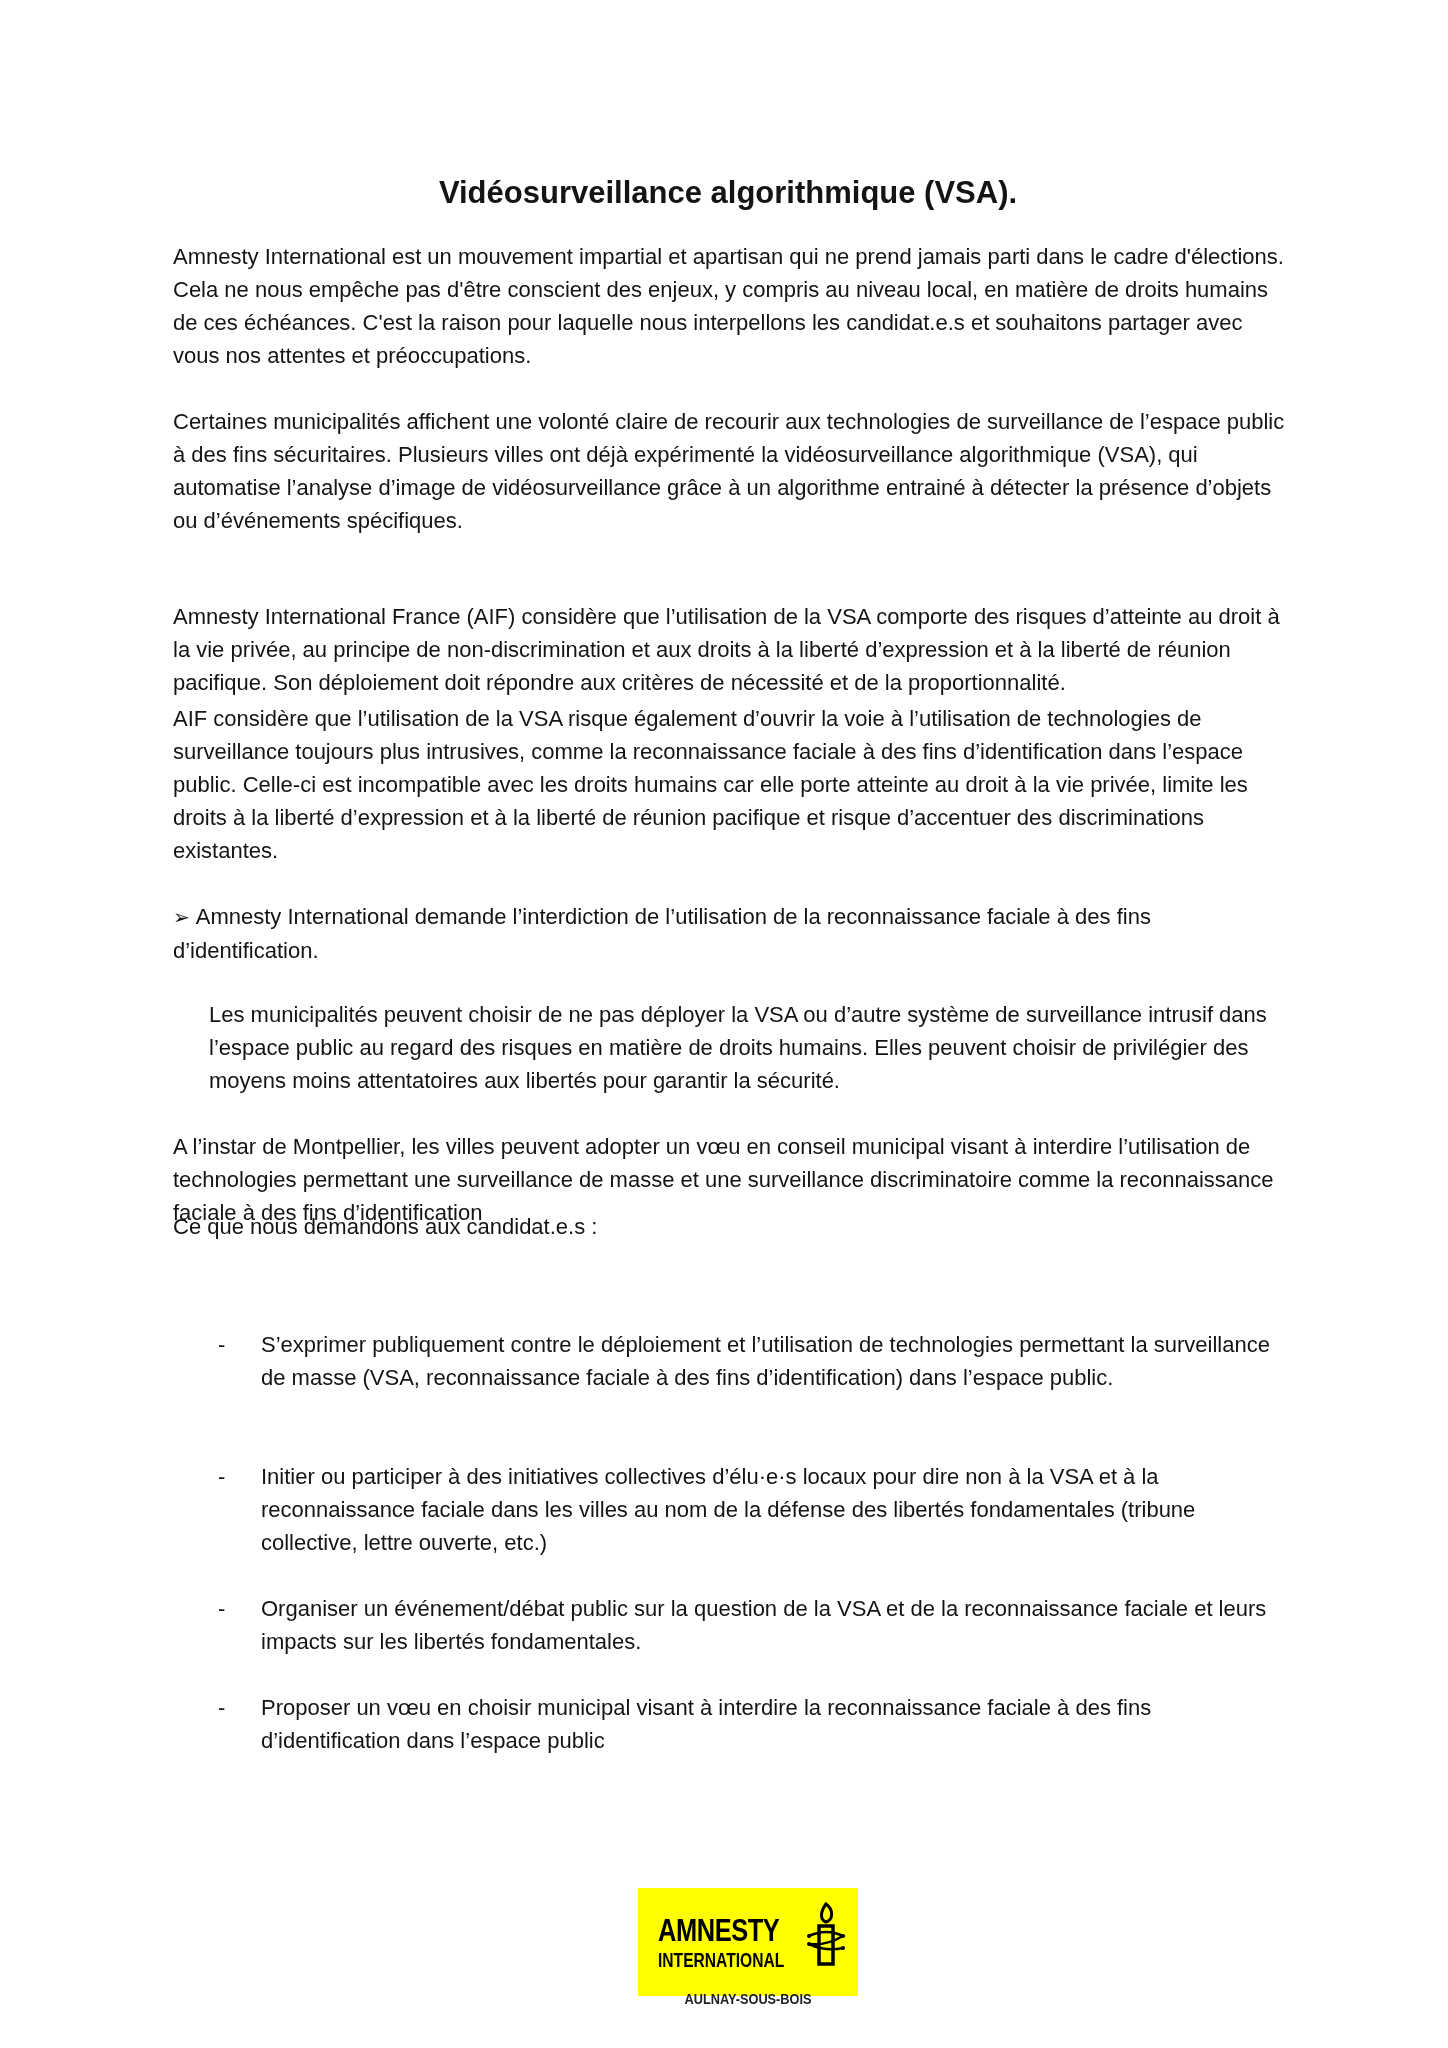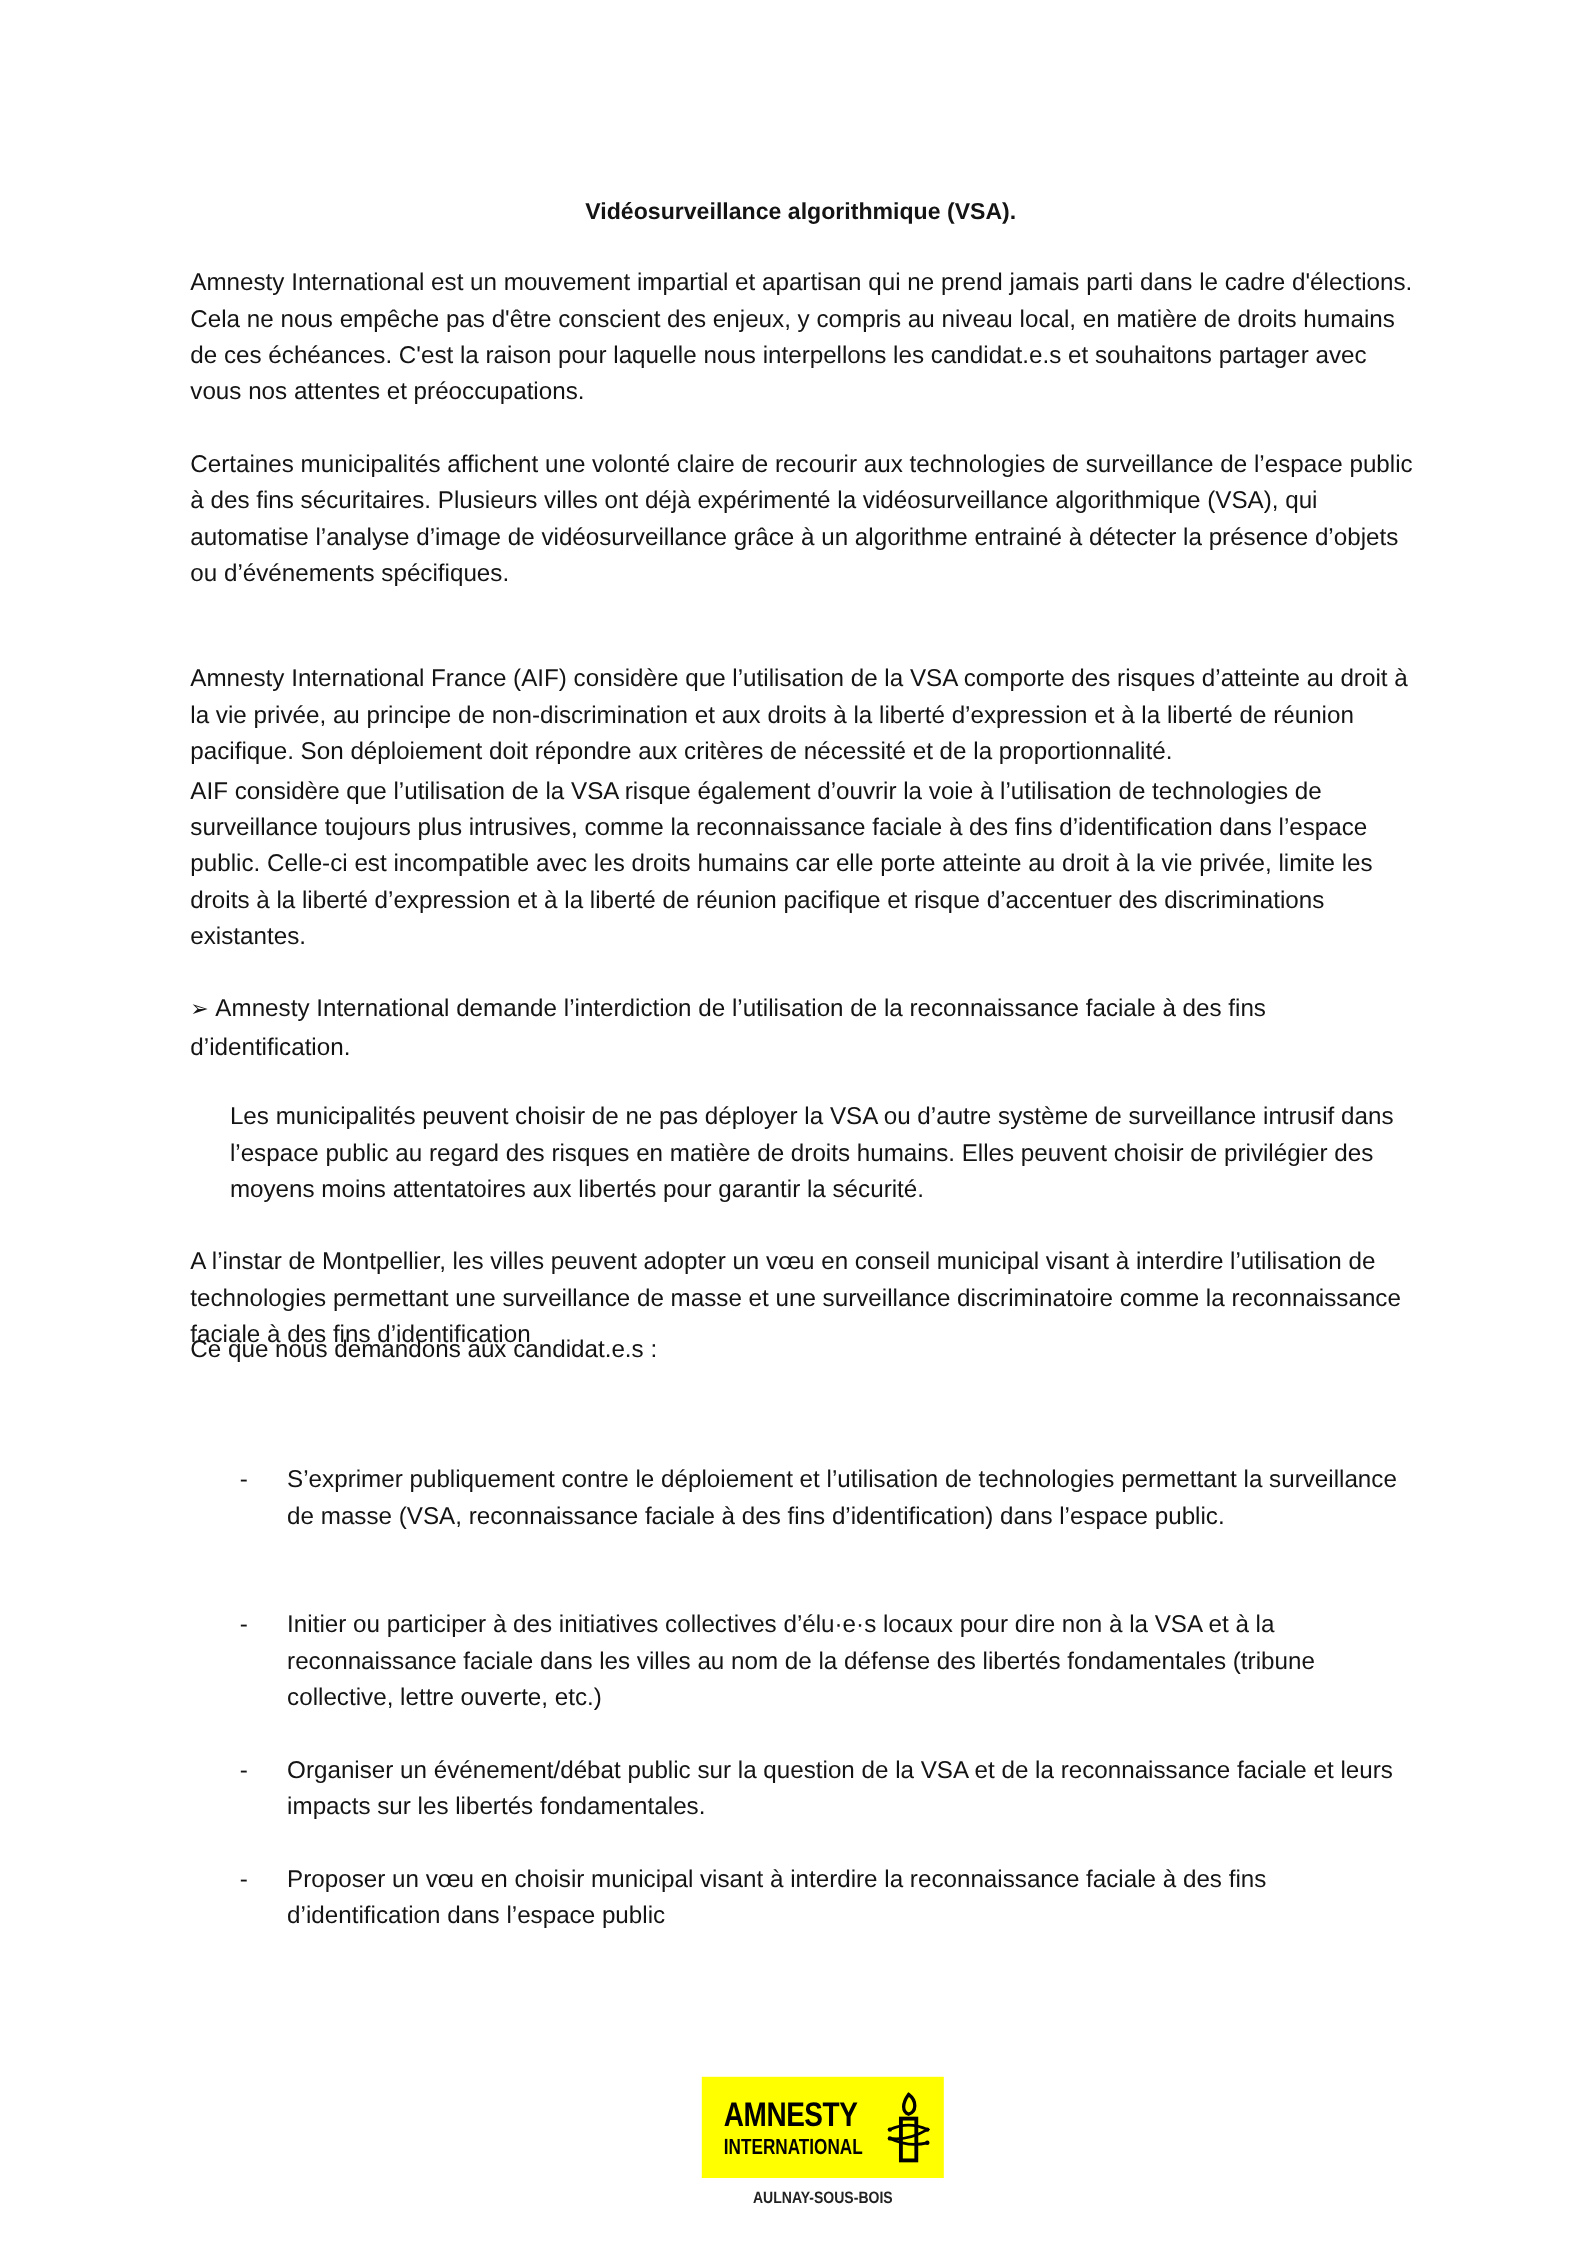--- a/index.html
+++ b/index.html
@@ -1,27 +1,27 @@
 <!DOCTYPE html>
 <html><head>
   <meta charset="utf-8">
   <style>
     html, body { margin: 0; padding: 0; background: #ffffff; }
     body { width: 1448px; height: 2048px; position: relative; overflow: hidden;
       font-family: "Liberation Sans", "DejaVu Sans", sans-serif; color: #141414; }
     .page { position: absolute; left: 173px; top: 0; width: 1110px; }
     .title { position: absolute; left: 0; width: 1110px; top: 176px; text-align: center;
-      font-weight: bold; font-size: 21px; line-height: 33px; }
+      font-weight: bold; font-size: 31px; line-height: 33px; }
     .para { position: absolute; left: 0; width: 1120px; font-size: 22px; line-height: 33px; margin: 0; }
     .bold { font-weight: normal; }
     .arrow { font-size: 20px; margin-right: 6px; }
     .list-item { position: absolute; left: 0; width: 1120px; font-size: 22px; line-height: 33px; }
     .dash { position: absolute; left: 45px; top: 0; }
     .item-text { position: absolute; left: 88px; top: 0; width: 1030px; }
-    .logo { position: absolute; left: 638px; top: 1888px; width: 220px; height: 92px; background: #FFFF00;
+    .logo { position: absolute; left: 638px; top: 1888px; width: 220px; height: 108px; background: #FFFF00;
       display: flex; align-items: center; }
     .logo-text { margin-left: 20px; font-family: "Liberation Sans", sans-serif; font-weight: bold; color: #000;
       line-height: 1; }
     .logo-line1 { font-size: 31px; letter-spacing: -0.5px; transform: scaleX(0.82); transform-origin: left; display: block; }
     .logo-line2 { font-size: 20px; transform: scaleX(0.78); transform-origin: left; display: block; margin-top: 4px; }
     .logo-candle { position: absolute; left: 168px; top: 14px; width: 40px; height: 66px; }
     .caption { position: absolute; left: 638px; width: 220px; top: 1990px; text-align: center;
       font-weight: bold; font-size: 15px; color: #222; transform: scaleX(0.85); transform-origin: center; }
   </style>
 </head>

